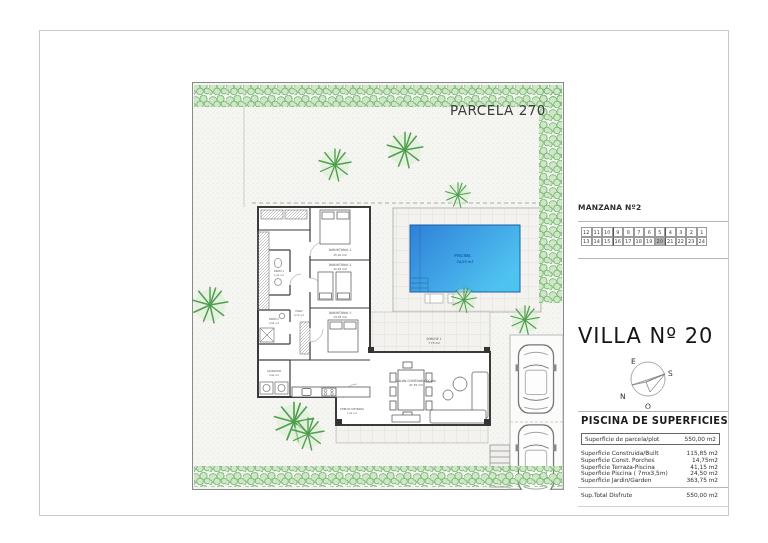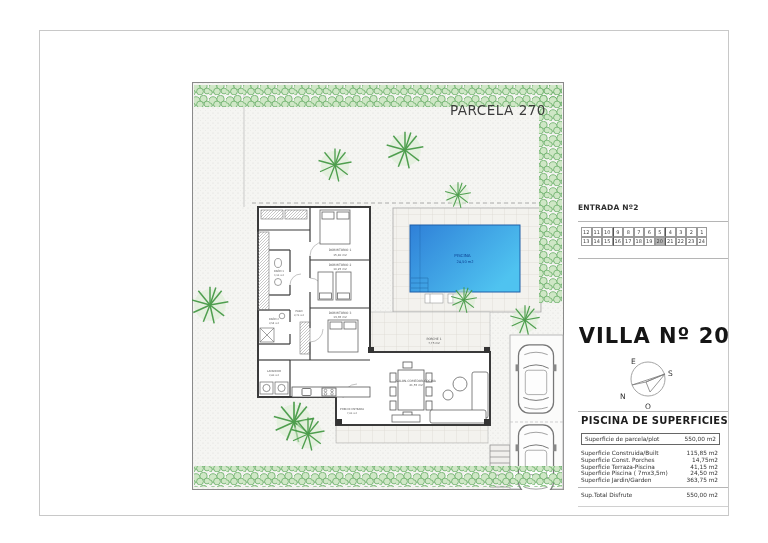--- a/index.html
+++ b/index.html
@@ -5,21 +5,21 @@
   html,body{margin:0;padding:0;background:#fff;}
   body{width:768px;height:543px;position:relative;font-family:"DejaVu Sans",sans-serif;color:#2e2e2e;overflow:hidden;}
   .sheet{position:absolute;left:39px;top:30px;width:688px;height:484px;border:1px solid #c8c8c8;background:#fff;}
   .abs{position:absolute;}
   .rule{position:absolute;left:578px;width:150px;height:1px;background:#b5b5b5;}
   .manzana-title{left:578px;top:203px;font-size:7.5px;font-weight:bold;letter-spacing:.2px;}
   .grid{left:581px;top:227px;display:grid;grid-template-columns:repeat(12,10.5px);grid-auto-rows:9.5px;font-size:5px;color:#444;}
   .cell{border:0.5px solid #9a9a9a;display:flex;align-items:center;justify-content:center;background:#fff;}
   .cell:nth-child(4),.cell:nth-child(9),.cell:nth-child(16),.cell:nth-child(21){border-left-width:1.3px;border-left-color:#555;}
   .cell:nth-child(20){background:#b4b4b4;}
-  .villa-title{left:578px;top:324px;width:152px;text-align:right;font-size:21px;font-weight:700;letter-spacing:1px;color:#151515;}
+  .villa-title{left:578px;top:324px;width:152px;text-align:left;font-size:21px;font-weight:400;letter-spacing:1px;color:#151515;}
   .cuadro-title{left:581px;top:415px;font-size:10px;font-weight:bold;letter-spacing:.3px;color:#1c1c1c;}
   .srow{display:flex;justify-content:space-between;font-size:5.8px;line-height:6.8px;color:#333;}
   .boxed{position:absolute;left:581px;top:433px;width:131px;border:0.8px solid #666;padding:1.5px 3px;background:#fff;}
   .srows{position:absolute;left:581px;top:450px;width:137px;}
   .total{position:absolute;left:581px;top:492px;width:137px;}
   svg{display:block;}
   text{font-family:"DejaVu Sans",sans-serif;}
 </style>
 </head>
 <body>
@@ -264,21 +264,21 @@
     <use href="#tree" x="252" y="99" width="28" height="28"></use>
     <use href="#tree" x="258" y="204" width="28" height="28"></use>
     <use href="#tree" x="80" y="318" width="44" height="44"></use>
     <use href="#tree" x="98" y="334" width="36" height="36"></use>
     <use href="#tree" x="317" y="222" width="32" height="32"></use>
   </g>
 
   <text x="306" y="33" text-anchor="middle" font-size="13.5" fill="#3c3c3c" letter-spacing="0.5">PARCELA 270</text>
 </svg>
 
-<div class="abs manzana-title">ENTRADA Nº2</div>
+<div class="abs manzana-title">MANZANA Nº2</div>
 <div class="rule" style="top:221px;"></div>
 
 <div class="abs grid">
   <div class="cell">12</div>
   <div class="cell">11</div>
   <div class="cell">10</div>
   <div class="cell">9</div>
   <div class="cell">8</div>
   <div class="cell">7</div>
   <div class="cell">6</div>

